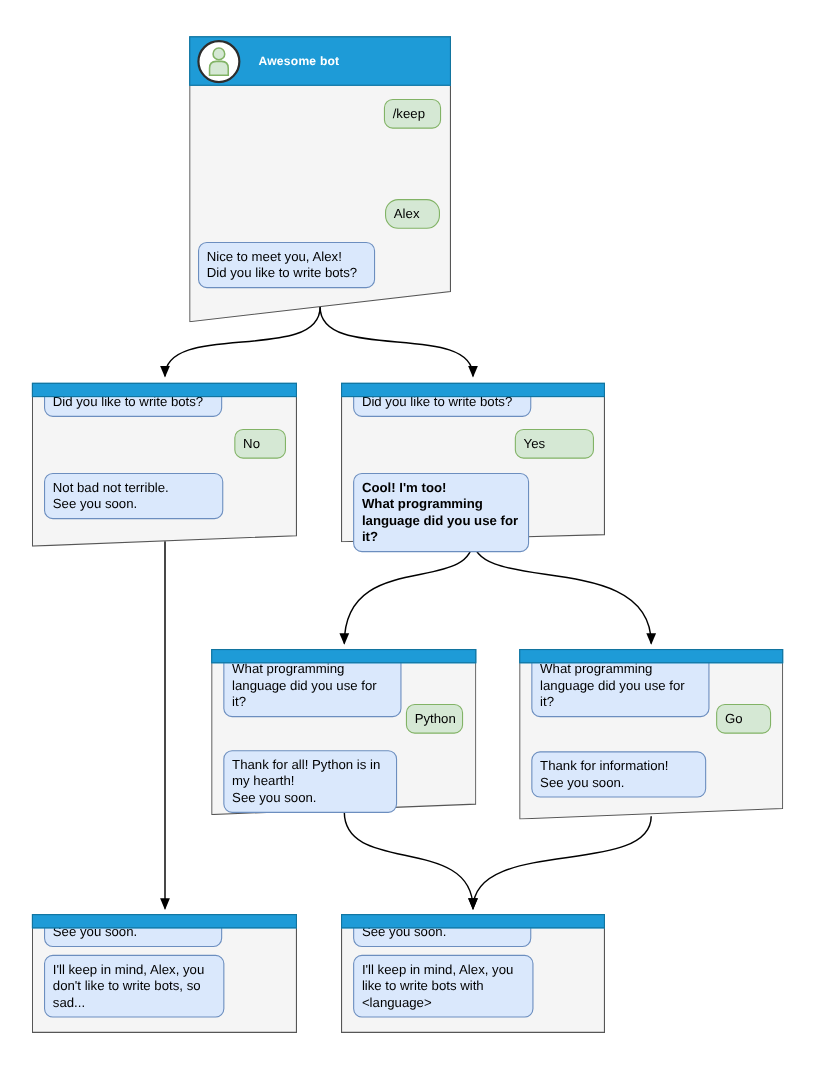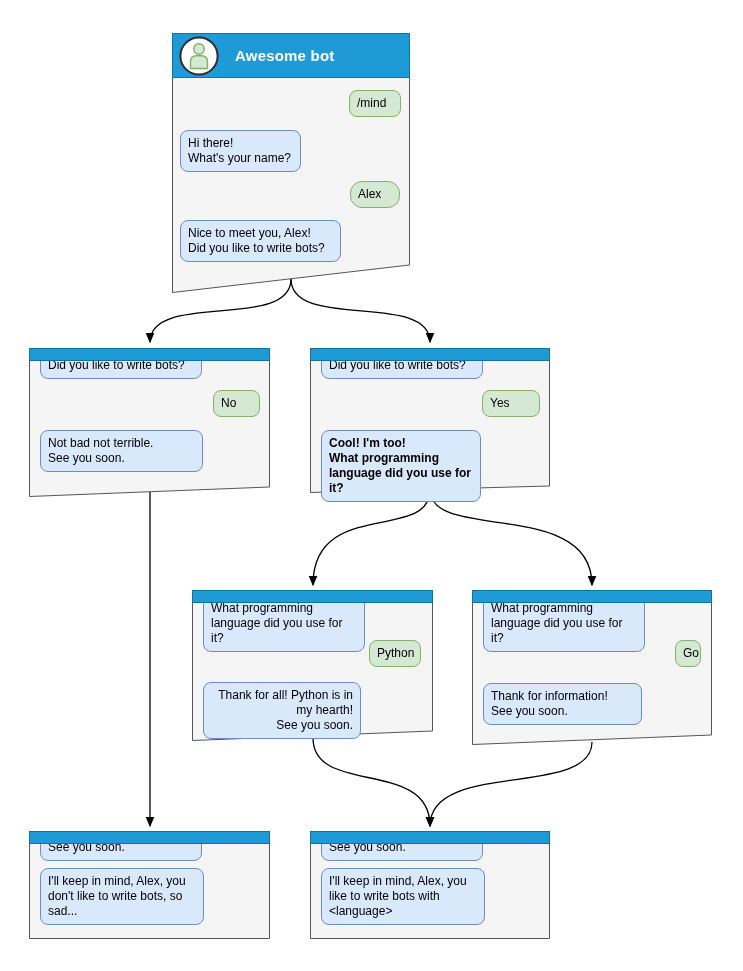--- a/index.html
+++ b/index.html
@@ -20,21 +20,21 @@
   .win-bg polygon{fill:var(--window-bg,#f5f5f5);stroke:var(--window-border,#565656);stroke-width:1;}
 
   .win-header{
     position:absolute;left:0;top:0;right:0;z-index:3;
     background:var(--header,#1e9bd7);
     border:1px solid #11749f;
     box-sizing:border-box;
   }
   .win-header.small{height:13px;}
   .win-header.main{height:45px;display:flex;align-items:center;gap:16px;padding-left:6px;}
-  .win-title{color:#ffffff;font-size:15px;font-weight:bold;letter-spacing:.2px;}
+  .win-title{color:#ffffff;font-size:11px;font-weight:bold;letter-spacing:.2px;}
 
   .avatar{width:40px;height:40px;flex:0 0 auto;display:block;}
 
   .bubble{
     position:absolute;z-index:2;
     box-sizing:border-box;
     font-size:12px;line-height:15px;
     padding:5px 7px;
     border-radius:8px;
     white-space:pre-line;
@@ -73,23 +73,21 @@
       <polygon points="0.5,0.5 237.5,0.5 237.5,232 0.5,259.5"></polygon>
     </svg>
     <div class="win-header main">
       <svg class="avatar" viewBox="0 0 40 40">
         <circle cx="20" cy="20" r="18.6" fill="#ffffff" stroke="#2d2d2d" stroke-width="2"></circle>
         <circle cx="20" cy="13" r="5.3" style="fill:var(--user-bubble-bg,#d5e8d4);stroke:var(--user-bubble-border,#82b366)" stroke-width="1.4"></circle>
         <path d="M11.5,32.5 L11.5,26 Q11.5,19.8 17.5,19.8 L22.5,19.8 Q28.5,19.8 28.5,26 L28.5,32.5 Z" style="fill:var(--user-bubble-bg,#d5e8d4);stroke:var(--user-bubble-border,#82b366)" stroke-width="1.4"></path>
       </svg>
       <span class="win-title">Awesome bot</span>
     </div>
-    <div class="bubble user" style="right:9px;top:57px;width:52px;">/mind</div>
-    <div class="bubble bot" style="left:8px;top:97px;width:121px;">Hi there!
-What's your name?</div>
+    <div class="bubble user" style="right:9px;top:57px;width:52px;">/keep</div>
     <div class="bubble user" style="right:10px;top:148px;width:50px;border-radius:12px;">Alex</div>
     <div class="bubble bot" style="left:8px;top:187px;width:161px;">Nice to meet you, Alex!
 Did you like to write bots?</div>
   </div>
 
   <div class="window" style="left:29px;top:348px;width:241px;height:149px;">
     <svg class="win-bg" width="241" height="149">
       <polygon points="0.5,0.5 240.5,0.5 240.5,139 0.5,148.5"></polygon>
     </svg>
     <div class="win-header small"></div>
@@ -98,47 +96,47 @@
     <div class="bubble bot" style="left:11px;top:82px;width:163px;">Not bad not terrible.
 See you soon.</div>
   </div>
 
   <div class="window" style="left:310px;top:348px;width:240px;height:145px;">
     <svg class="win-bg" width="240" height="145">
       <polygon points="0.5,0.5 239.5,0.5 239.5,138 0.5,144.5"></polygon>
     </svg>
     <div class="win-header small"></div>
     <div class="bubble bot" style="left:11px;top:4px;width:162px;">Did you like to write bots?</div>
-    <div class="bubble user" style="right:10px;top:42px;width:58px;">Yes</div>
+    <div class="bubble user" style="right:10px;top:42px;width:72px;">Yes</div>
     <div class="bubble bot" style="left:11px;top:82px;width:160px;font-weight:bold;">Cool! I'm too!
 What programming
 language did you use for it?</div>
   </div>
 
   <div class="window" style="left:192px;top:590px;width:241px;height:151px;">
     <svg class="win-bg" width="241" height="151">
       <polygon points="0.5,0.5 240.5,0.5 240.5,141 0.5,150.5"></polygon>
     </svg>
     <div class="win-header small"></div>
     <div class="bubble bot" style="left:11px;top:5px;width:162px;">What programming
 language did you use for it?</div>
     <div class="bubble user" style="right:12px;top:50px;width:52px;">Python</div>
-    <div class="bubble bot" style="left:11px;top:92px;width:158px;text-align:right;">Thank for all! Python is in
+    <div class="bubble bot" style="left:11px;top:92px;width:158px;">Thank for all! Python is in
 my hearth!
 See you soon.</div>
   </div>
 
   <div class="window" style="left:472px;top:590px;width:240px;height:155px;">
     <svg class="win-bg" width="240" height="155">
       <polygon points="0.5,0.5 239.5,0.5 239.5,145 0.5,154.5"></polygon>
     </svg>
     <div class="win-header small"></div>
     <div class="bubble bot" style="left:11px;top:5px;width:162px;">What programming
 language did you use for it?</div>
-    <div class="bubble user" style="right:11px;top:50px;width:26px;">Go</div>
+    <div class="bubble user" style="right:11px;top:50px;width:50px;">Go</div>
     <div class="bubble bot" style="left:11px;top:93px;width:159px;">Thank for information!
 See you soon.</div>
   </div>
 
   <div class="window" style="left:29px;top:831px;width:241px;height:108px;">
     <svg class="win-bg" width="241" height="108">
       <polygon points="0.5,0.5 240.5,0.5 240.5,107.5 0.5,107.5"></polygon>
     </svg>
     <div class="win-header small"></div>
     <div class="bubble bot" style="left:11px;top:3px;width:162px;">See you soon.</div>

